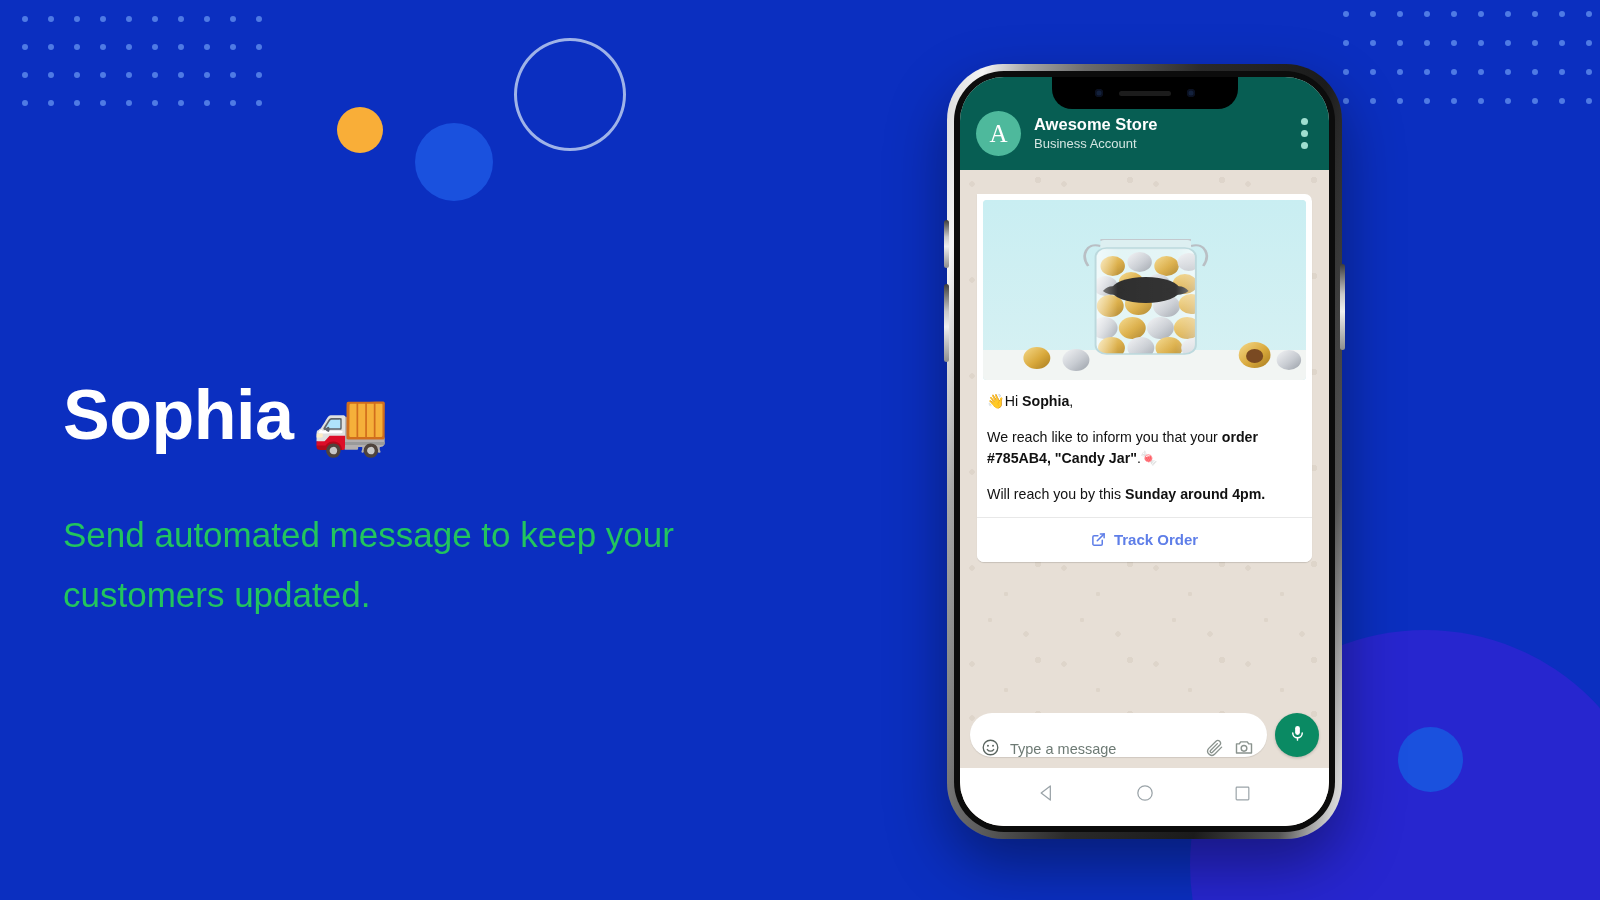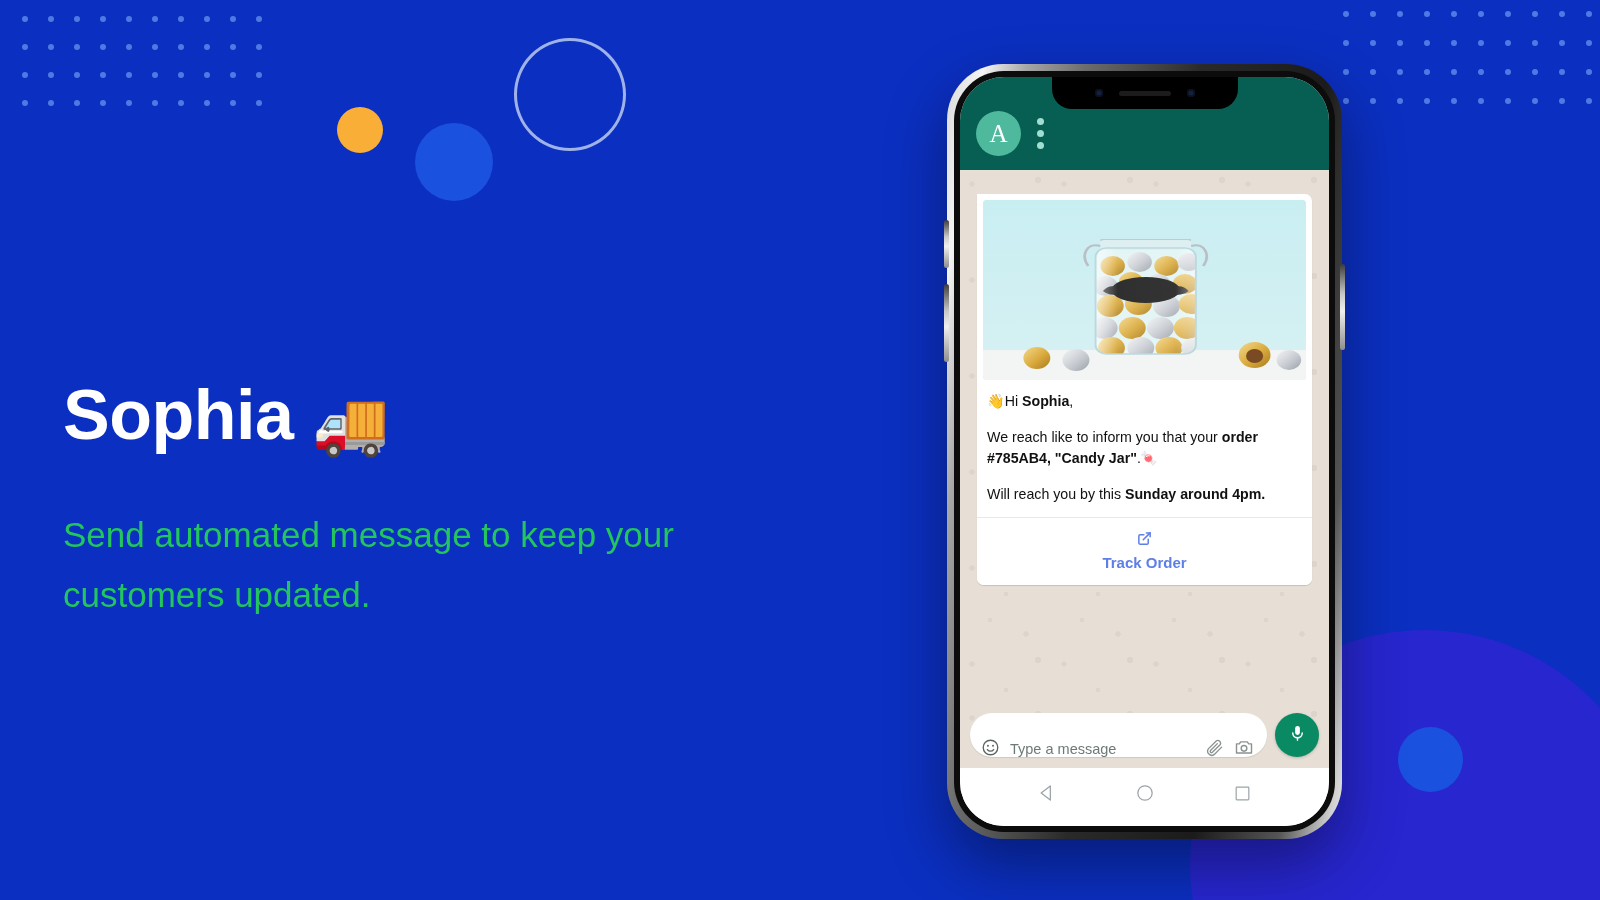--- a/index.html
+++ b/index.html
@@ -214,21 +214,20 @@
   .track-btn {
     display: flex; align-items: center; justify-content: center;
     gap: 8px;
     padding: 13px 0 14px 0;
     color: #5e7ee8;
     font-size: 15px;
     font-weight: 700;
     cursor: pointer;
     background: #fff;
     margin: 0 -6px;
-    flex-direction: column;
   }
   .track-btn svg { display: block; }
 
   
   .composer {
     position: relative;
     z-index: 3;
     flex: 0 0 auto;
     background: transparent;
     padding: 9px 10px 11px 10px;
@@ -407,20 +406,24 @@
     <div class="screen">
 
       <div class="notch">
         <span class="cam"></span>
         <span class="speaker"></span>
         <span class="cam"></span>
       </div>
 
       <div class="wa-header">
         <div class="avatar">A</div>
+        <div class="wa-title-box">
+          <div class="wa-name">Awesome Store</div>
+          <div class="wa-sub">Business Account</div>
+        </div>
         <div class="kebab">
           <i></i>
           <i></i>
           <i></i>
         </div>
       </div>
 
       <div class="wa-body">
         <div class="bubble">
 

